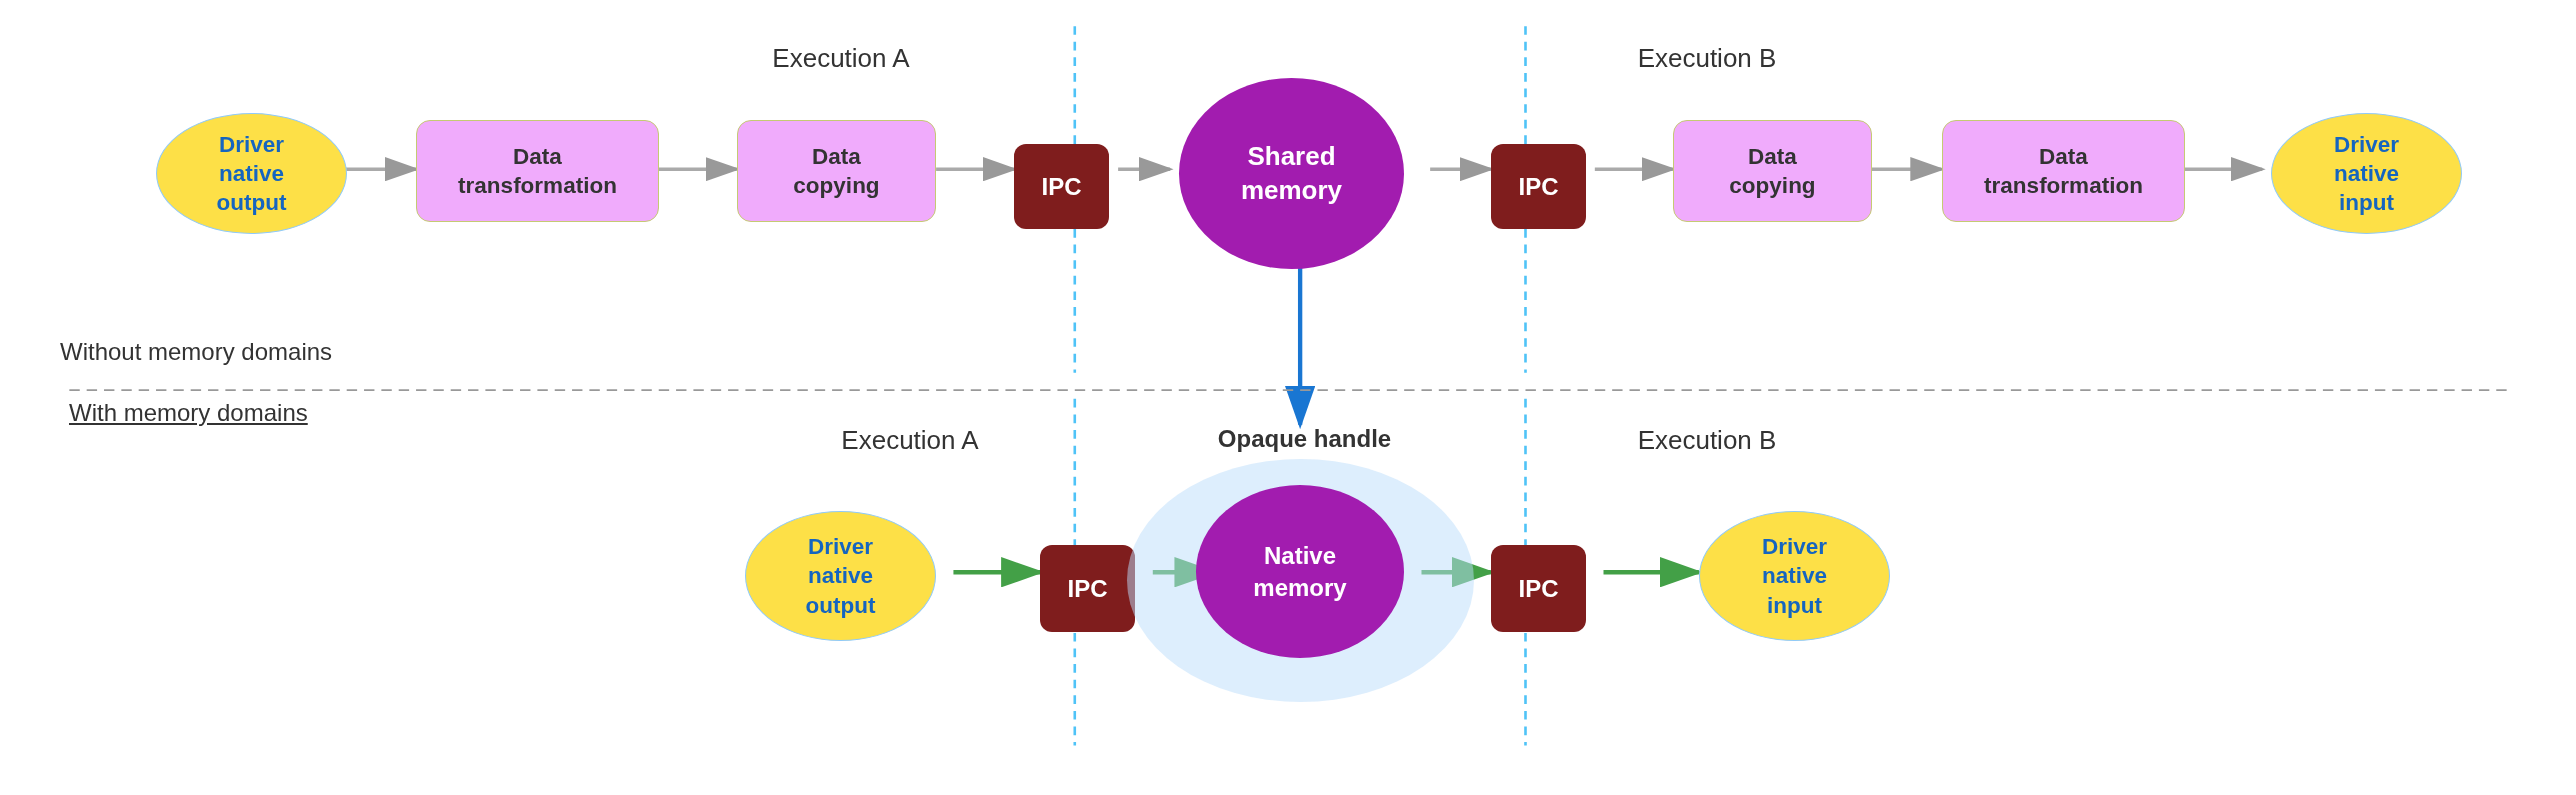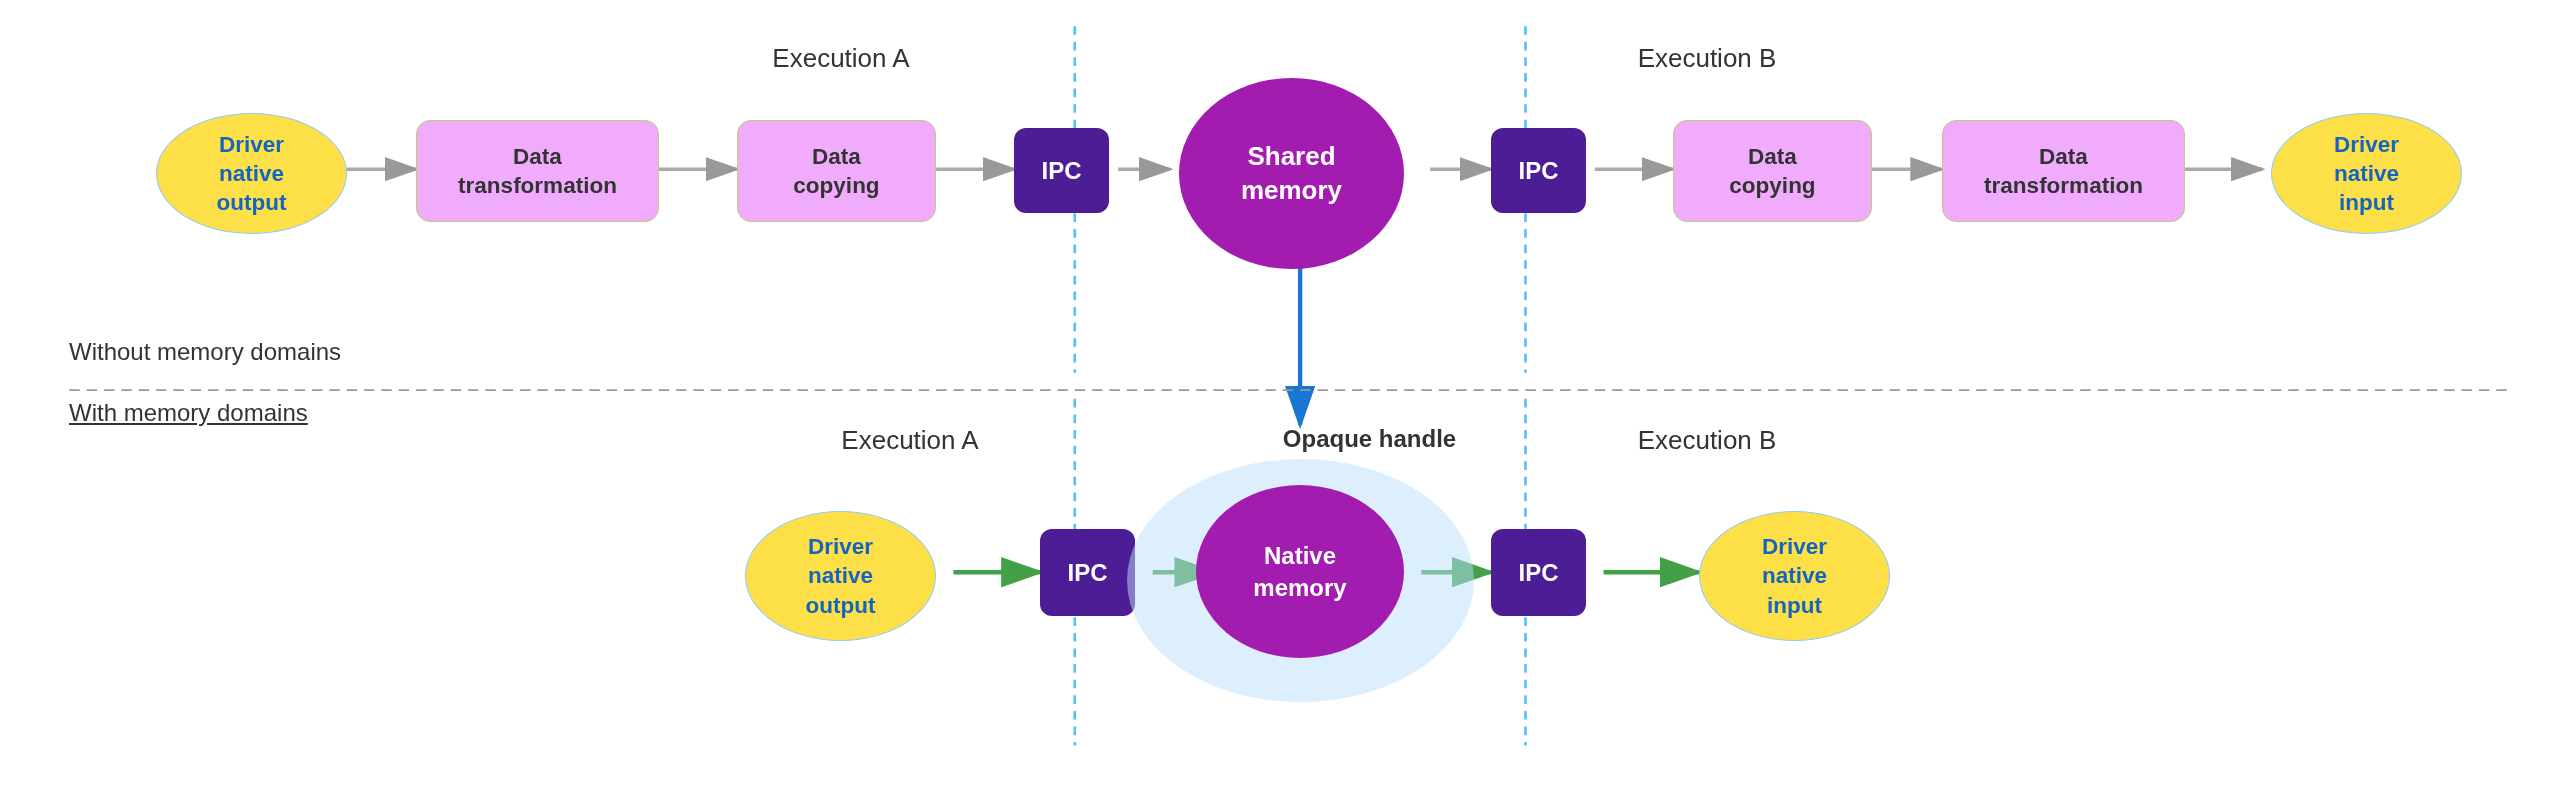--- a/index.html
+++ b/index.html
@@ -57,23 +57,24 @@
       line-height: 1.3;
     }
 
     .node-yellow {
       background: #f0abfc;
       border: 1.7px solid #c5ca73;
       color: #333;
     }
 
     .node-green {
-      background: #4c1d95;
+      background: #7f1d1d;
       color: #fff;
       border-radius: 10.4px;
+      margin-top: 16px;
     }
 
     
     .node-oval {
       position: absolute;
       border-radius: 50%;
       display: flex;
       align-items: center;
       justify-content: center;
       text-align: center;
@@ -151,21 +152,21 @@
 
     <line x1="1240" y1="30" x2="1240" y2="430" stroke="#4fc3f7" stroke-width="3" stroke-dasharray="10,8"></line>
     <line x1="1760" y1="30" x2="1760" y2="430" stroke="#4fc3f7" stroke-width="3" stroke-dasharray="10,8"></line>
 
     <line x1="1240" y1="460" x2="1240" y2="860" stroke="#4fc3f7" stroke-width="3" stroke-dasharray="10,8"></line>
     <line x1="1760" y1="460" x2="1760" y2="860" stroke="#4fc3f7" stroke-width="3" stroke-dasharray="10,8"></line>
 
     <line x1="80" y1="450" x2="2900" y2="450" stroke="#999" stroke-width="2" stroke-dasharray="12,8"></line>
   </svg>
 
-  <div class="section-label" style="left:69px; top:338px;">Without memory domains</div>
+  <div class="section-label" style="left:60px; top:338px;">Without memory domains</div>
 
   <div class="section-label" style="left:69px; top:399px;text-decoration:underline;">With memory domains</div>
 
   <div class="exec-label" style="left:711px; top:43px; width:260px;">Execution A</div>
 
   <div class="exec-label" style="left:1577px; top:43px; width:260px;">Execution B</div>
 
   <div class="node-oval node-lightblue" style="left:156px; top:113px; width:191px; height:121px; font-size:22.5px;">
     <span style="white-space:pre-line; text-align:center; font-weight:700; color:#1565c0;">Driver
 native
@@ -204,21 +205,21 @@
   <div class="node-oval node-lightblue" style="left:2271px; top:113px; width:191px; height:121px; font-size:22.5px;">
     <span style="white-space:pre-line; text-align:center; font-weight:700; color:#1565c0;">Driver
 native
 input</span>
   </div>
 
   <div class="exec-label" style="left:780px; top:425px; width:260px;">Execution A</div>
 
   <div class="exec-label" style="left:1577px; top:425px; width:260px;">Execution B</div>
 
-  <div class="opaque-label" style="left:1270px; top:425px; width:199px;">Opaque handle</div>
+  <div class="opaque-label" style="left:1205px; top:425px; width:199px;">Opaque handle</div>
 
   <div class="node-oval node-lightblue" style="left:745px; top:511px; width:191px; height:130px; font-size:22.5px;">
     <span style="white-space:pre-line; text-align:center; font-weight:700; color:#1565c0;">Driver
 native
 output</span>
   </div>
 
   <div class="node-rect node-green" style="left:1040px; top:529px; width:95px; height:87px; font-size:24px; border-radius:12px;">
     <span>IPC</span>
   </div>

